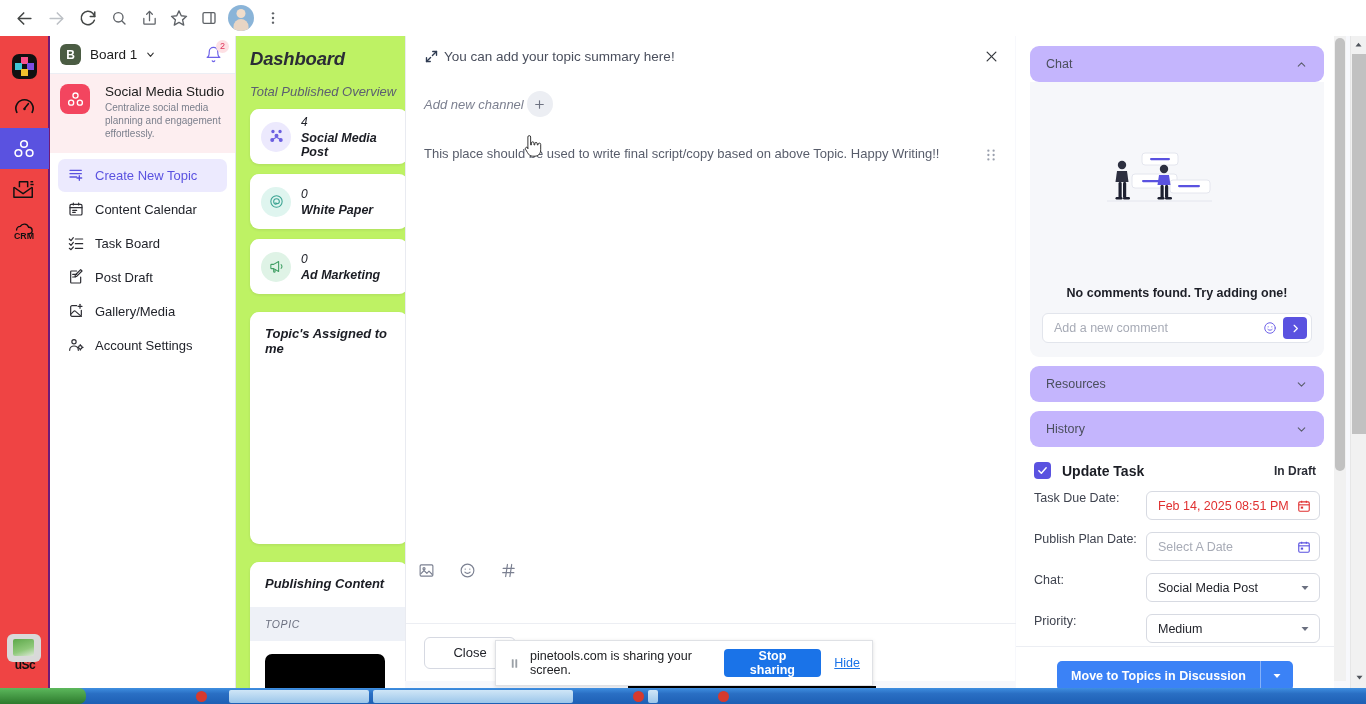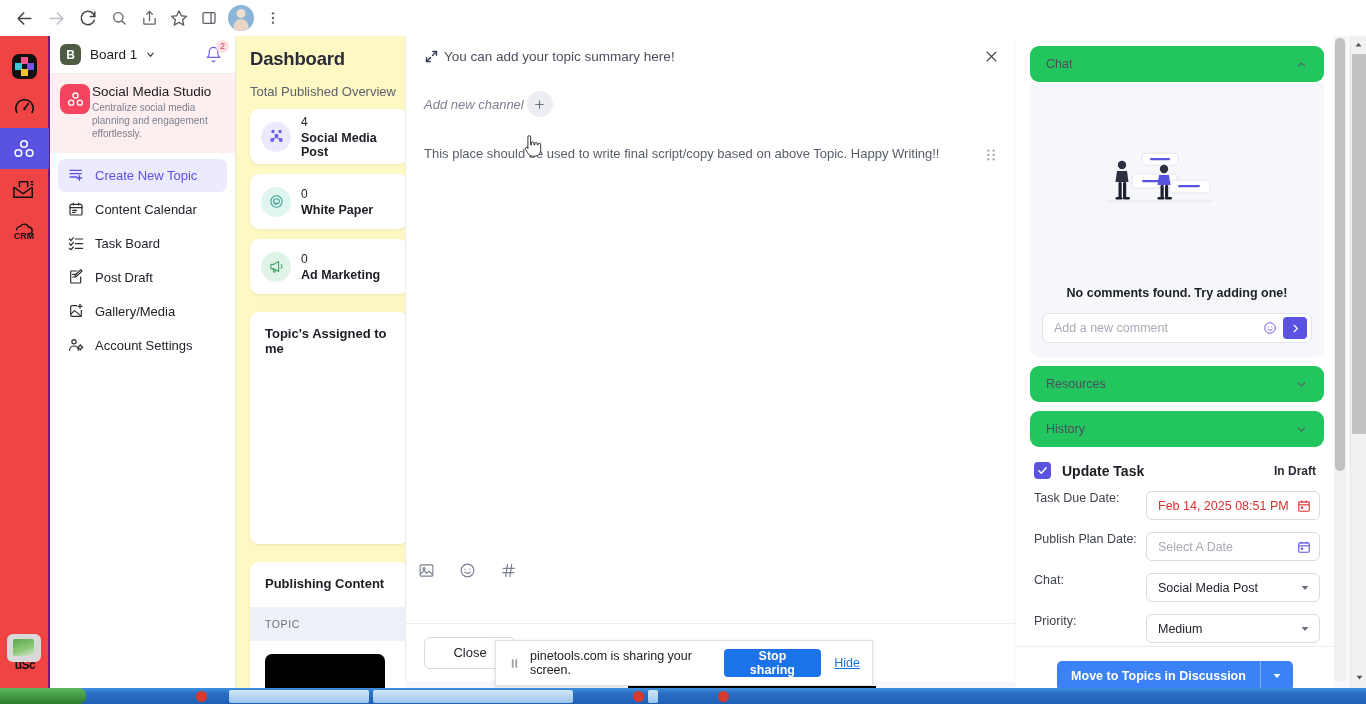--- a/index.html
+++ b/index.html
@@ -67,37 +67,37 @@
     border-bottom:1px solid #eceef4; }
   .board-logo { width:21px; height:21px; border-radius:6px; background:#4b5c43; color:#fff;
     font-size:12px; font-weight:bold; display:flex; align-items:center; justify-content:center; }
   .board-name { font-size:13.5px; color:#1b1b1b; margin-left:9px; }
   .board-caret { margin-left:8px; color:#333; display:flex; align-items:center; }
   .bell-wrap { margin-left:auto; position:relative; width:24px; height:24px; display:flex;
     align-items:center; justify-content:center; cursor:pointer; }
   .bell-badge { position:absolute; top:-3px; right:-4px; min-width:13px; height:13px; border-radius:7px;
     background:#fde0e4; color:#e0345a; font-size:9px; display:flex; align-items:center;
     justify-content:center; padding:0 3px; }
-  .studio { background:#fdeef0; padding:10px 10px 12px 10px; display:flex; gap:2px; }
+  .studio { background:#fdeef0; padding:10px 10px 12px 10px; display:flex; gap:15px; }
   .studio-ic { width:30px; height:30px; border-radius:8px; background:#f3455f; flex:0 0 auto;
     display:flex; align-items:center; justify-content:center; }
   .studio-t { font-size:13.5px; color:#1b1b1b; }
   .studio-s { font-size:10px; color:#7a7f8c; line-height:1.32; margin-top:2px; }
   .nav { padding:6px 8px 0 8px; }
   .nav-item { display:flex; align-items:center; gap:11px; height:33px; padding:0 9px;
     border-radius:7px; margin-bottom:1px; cursor:pointer; }
   .nav-item.sel { background:#eceafe; }
   .nav-item .ni { width:17px; height:17px; display:flex; align-items:center; justify-content:center;
     color:#2e2e34; flex:0 0 auto; }
   .nav-item.sel .ni, .nav-item.sel .nl { color:#5a52e0; }
   .nav-item .nl { font-size:13px; color:#22242b; }
 
   
-  .dash { position:absolute; left:236px; top:0; width:169px; height:668px; background:#fef9c3;
-    padding:12px 0 0 14px; overflow:hidden; }
+  .dash { position:absolute; left:236px; top:0; width:169px; height:668px; background:#bef264;
+    padding:12px 0 0 14px; overflow:hidden;font-style:italic; }
   .dash h1 { font-size:18.5px; color:#2b2d36; font-weight:bold; letter-spacing:-0.2px; }
   .dash .sub { font-size:13px; color:#5c6070; margin-top:14px; }
   .stat-card { margin-top:10px; width:158px; height:55px; background:#fff; border-radius:9px;
     box-shadow:0 1px 3px rgba(20,25,60,.09); display:flex; align-items:center; gap:10px; padding:0 11px; }
   .stat-ic { width:30px; height:30px; border-radius:50%; flex:0 0 auto; display:flex;
     align-items:center; justify-content:center; }
   .stat-n { font-size:12px; color:#20222a; }
   .stat-l { font-size:12.5px; font-weight:bold; color:#1b1d24; margin-top:2px; }
   .panel-card { margin-top:18px; width:158px; background:#fff; border-radius:9px;
     box-shadow:0 1px 3px rgba(20,25,60,.09); padding:14px 0 0 15px; }
@@ -128,21 +128,21 @@
     color:#7b8091; align-items:center; }
   .editor-tools > div { cursor:pointer; display:flex; align-items:center; }
   .modal-foot { position:absolute; left:0; bottom:0; width:610px; height:58px;
     border-top:1px solid #eceef3; display:flex; align-items:center; padding-left:18px; }
   .btn-close { width:92px; height:32px; border:1px solid #d6d9e2; border-radius:6px; background:#fff;
     font-size:13px; color:#22242b; cursor:pointer; font-family:inherit; }
 
   
   .right { position:absolute; left:1016px; top:0; width:318px; height:645px; background:#fff;
     padding:10px 10px 0 14px; overflow:hidden; }
-  .acc { background:#22c55e; border-radius:9px; margin-bottom:9px;text-align:center; }
+  .acc { background:#c4b5fd; border-radius:9px; margin-bottom:9px;text-align:center; }
   .acc-head { height:36px; display:flex; align-items:center; padding:0 16px; cursor:pointer; }
   .acc-head .t { font-size:12.5px; color:#4b4f5d; }
   .acc-head .c { margin-left:auto; color:#5a5e6c; display:flex; align-items:center; }
   .chat-body { background:#f6f7fa; border-radius:0 0 9px 9px; padding:4px 12px 14px 12px;
     margin-top:-9px; margin-bottom:9px; }
   .chat-illus { height:196px; display:flex; align-items:center; justify-content:center; }
   .chat-none { text-align:center; font-size:12.5px; font-weight:bold; color:#1d1f27; margin-top:4px; }
   .chat-input { margin-top:13px; height:30px; background:#fff; border:1px solid #e2e5ec;
     border-radius:6px; display:flex; align-items:center; padding:0 4px 0 11px; }
   .chat-input input { border:0; outline:0; flex:1 1 auto; font-size:12.5px; color:#3a3d47;

